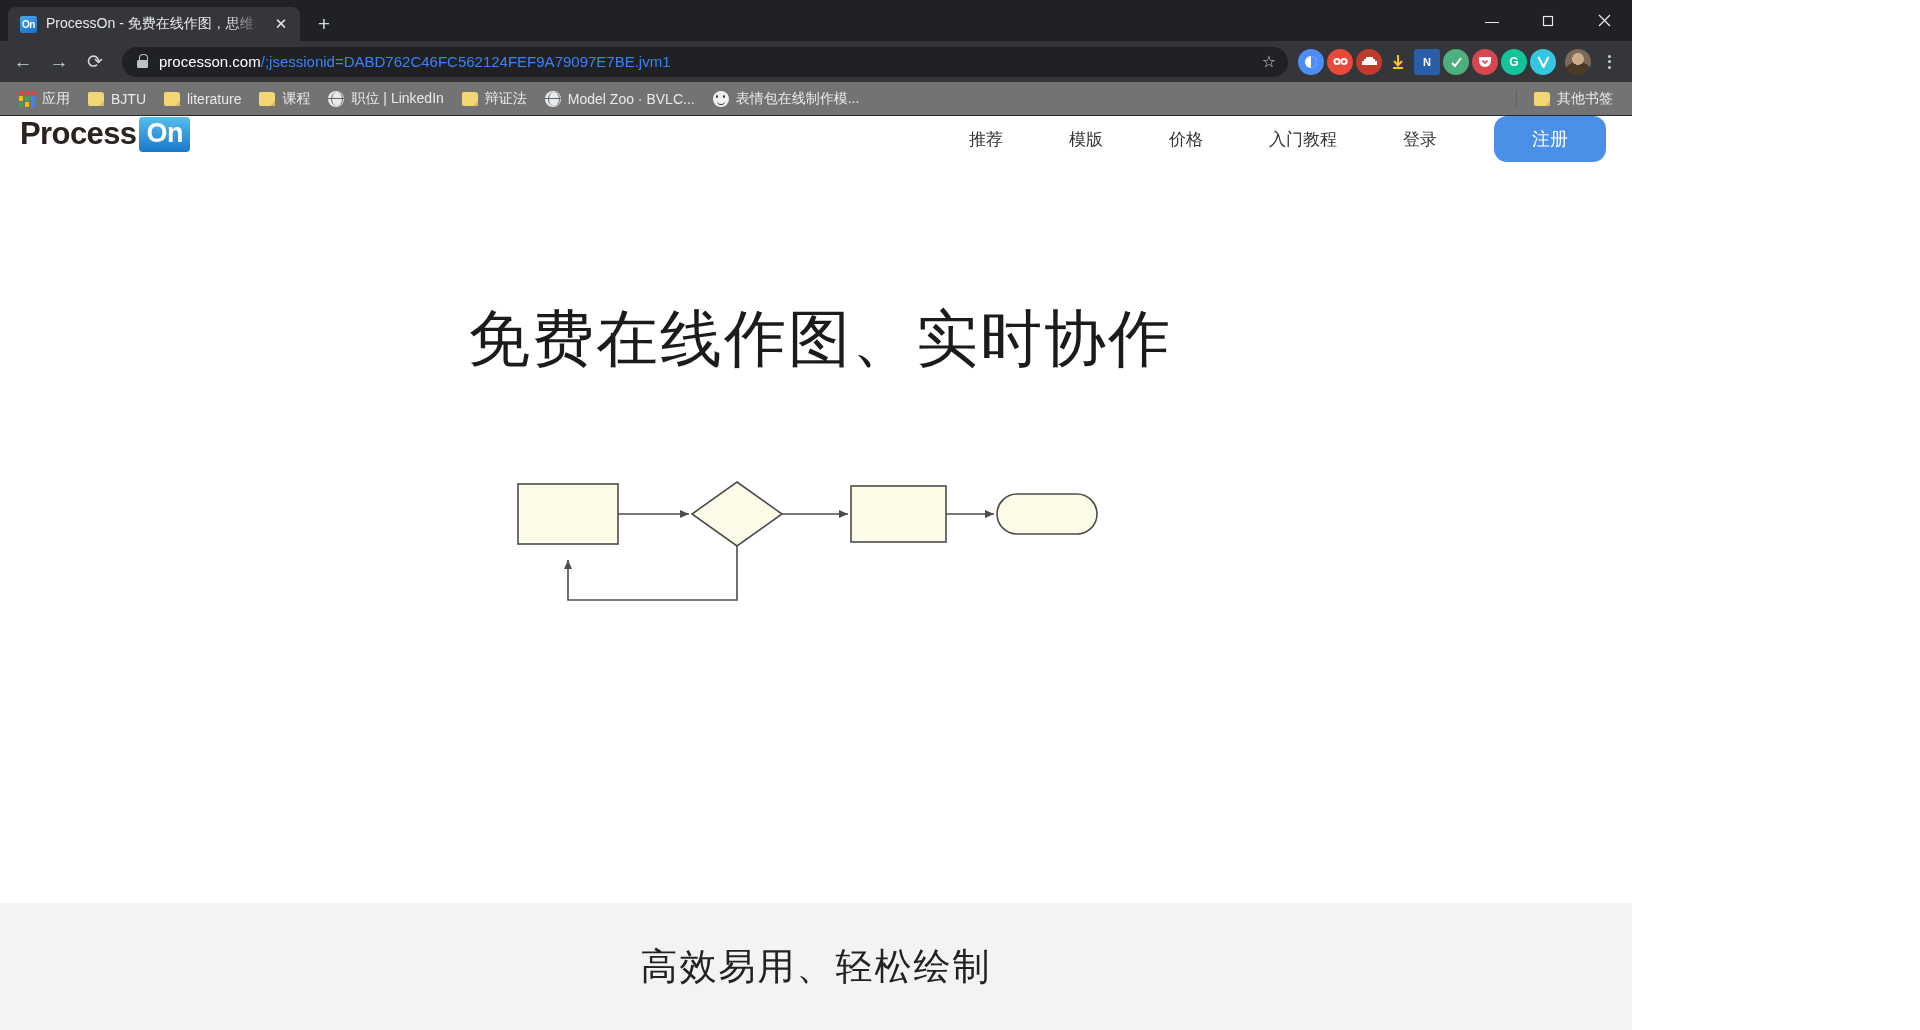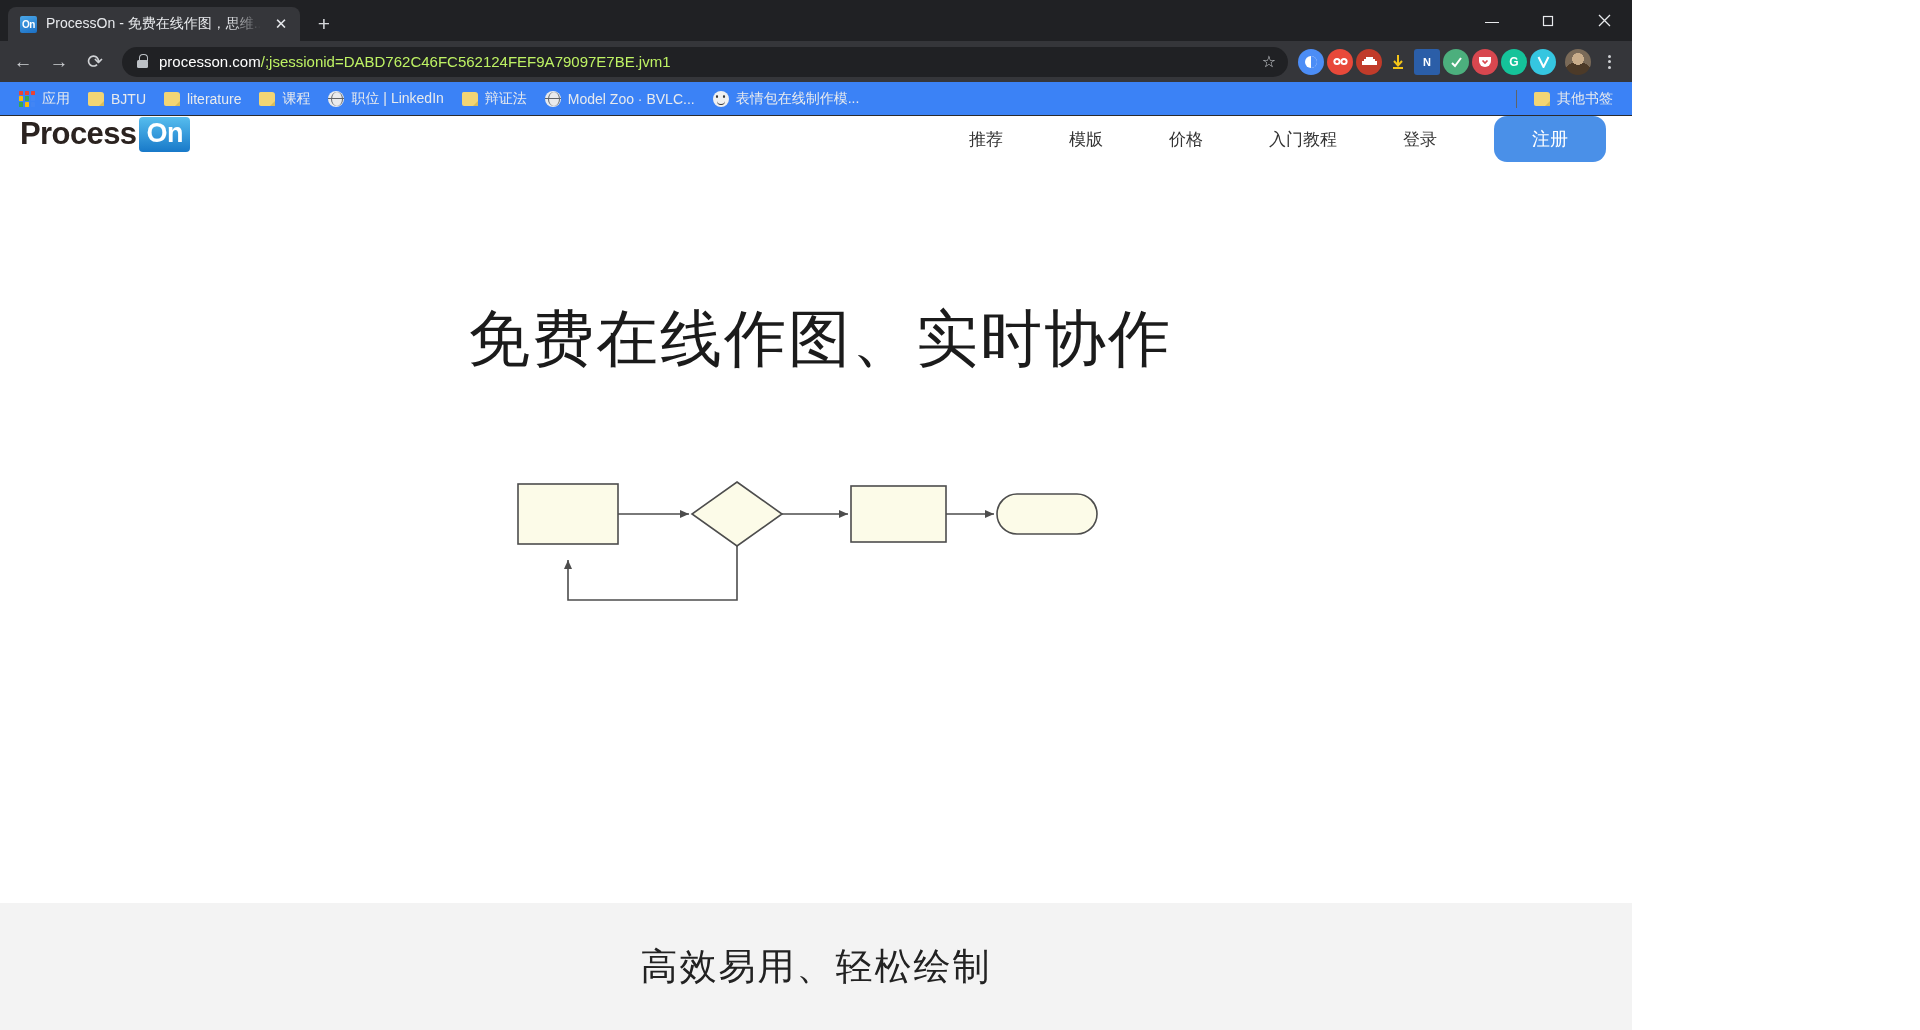--- a/index.html
+++ b/index.html
@@ -106,21 +106,21 @@
     content: ""; position: absolute; left: 1px; bottom: 1px;
     width: 11px; height: 8px; background: #bdc1c6; border-radius: 1.5px;
   }
   .lock-ico::after {
     content: ""; position: absolute; left: 3px; bottom: 8px;
     width: 7px; height: 6px; border: 1.6px solid #bdc1c6;
     border-bottom: none; border-radius: 4px 4px 0 0;
   }
   .url { font-size: 15px; white-space: nowrap; overflow: hidden; flex: 1 1 auto; min-width: 0; }
   .url .host { color: #ffffff; }
-  .url .path { color: #bef264; }
+  .url .path { color: #3b82f6; }
   .omni-star { color: #c9ccd0; font-size: 16px; flex: 0 0 auto; }
 
   .ext-icons { display: flex; align-items: center; gap: 3px; flex: 0 0 auto; }
   .ext {
     width: 26px; height: 26px; border-radius: 50%;
     display: flex; align-items: center; justify-content: center;
     font-size: 13px; color: #fff;
   }
   .avatar {
     width: 26px; height: 26px; border-radius: 50%;
@@ -131,21 +131,21 @@
   }
   .kebab {
     width: 26px; height: 26px;
     display: flex; flex-direction: column; align-items: center; justify-content: center;
     gap: 2.5px; margin-left: 2px;
   }
   .kebab i { width: 3px; height: 3px; background: #d0d2d5; border-radius: 50%; display: block; }
 
   .bookmarks {
     height: 34px;
-    background: #3b82f6;
+    background: #737373;
     display: flex;
     align-items: center;
     padding: 0 6px 0 10px;
     gap: 0px;
     font-size: 14px;
     color: #e8eaed;
     position: relative;
     flex: 0 0 34px;
     border-bottom: 1px solid #2a2b2e;
   }

